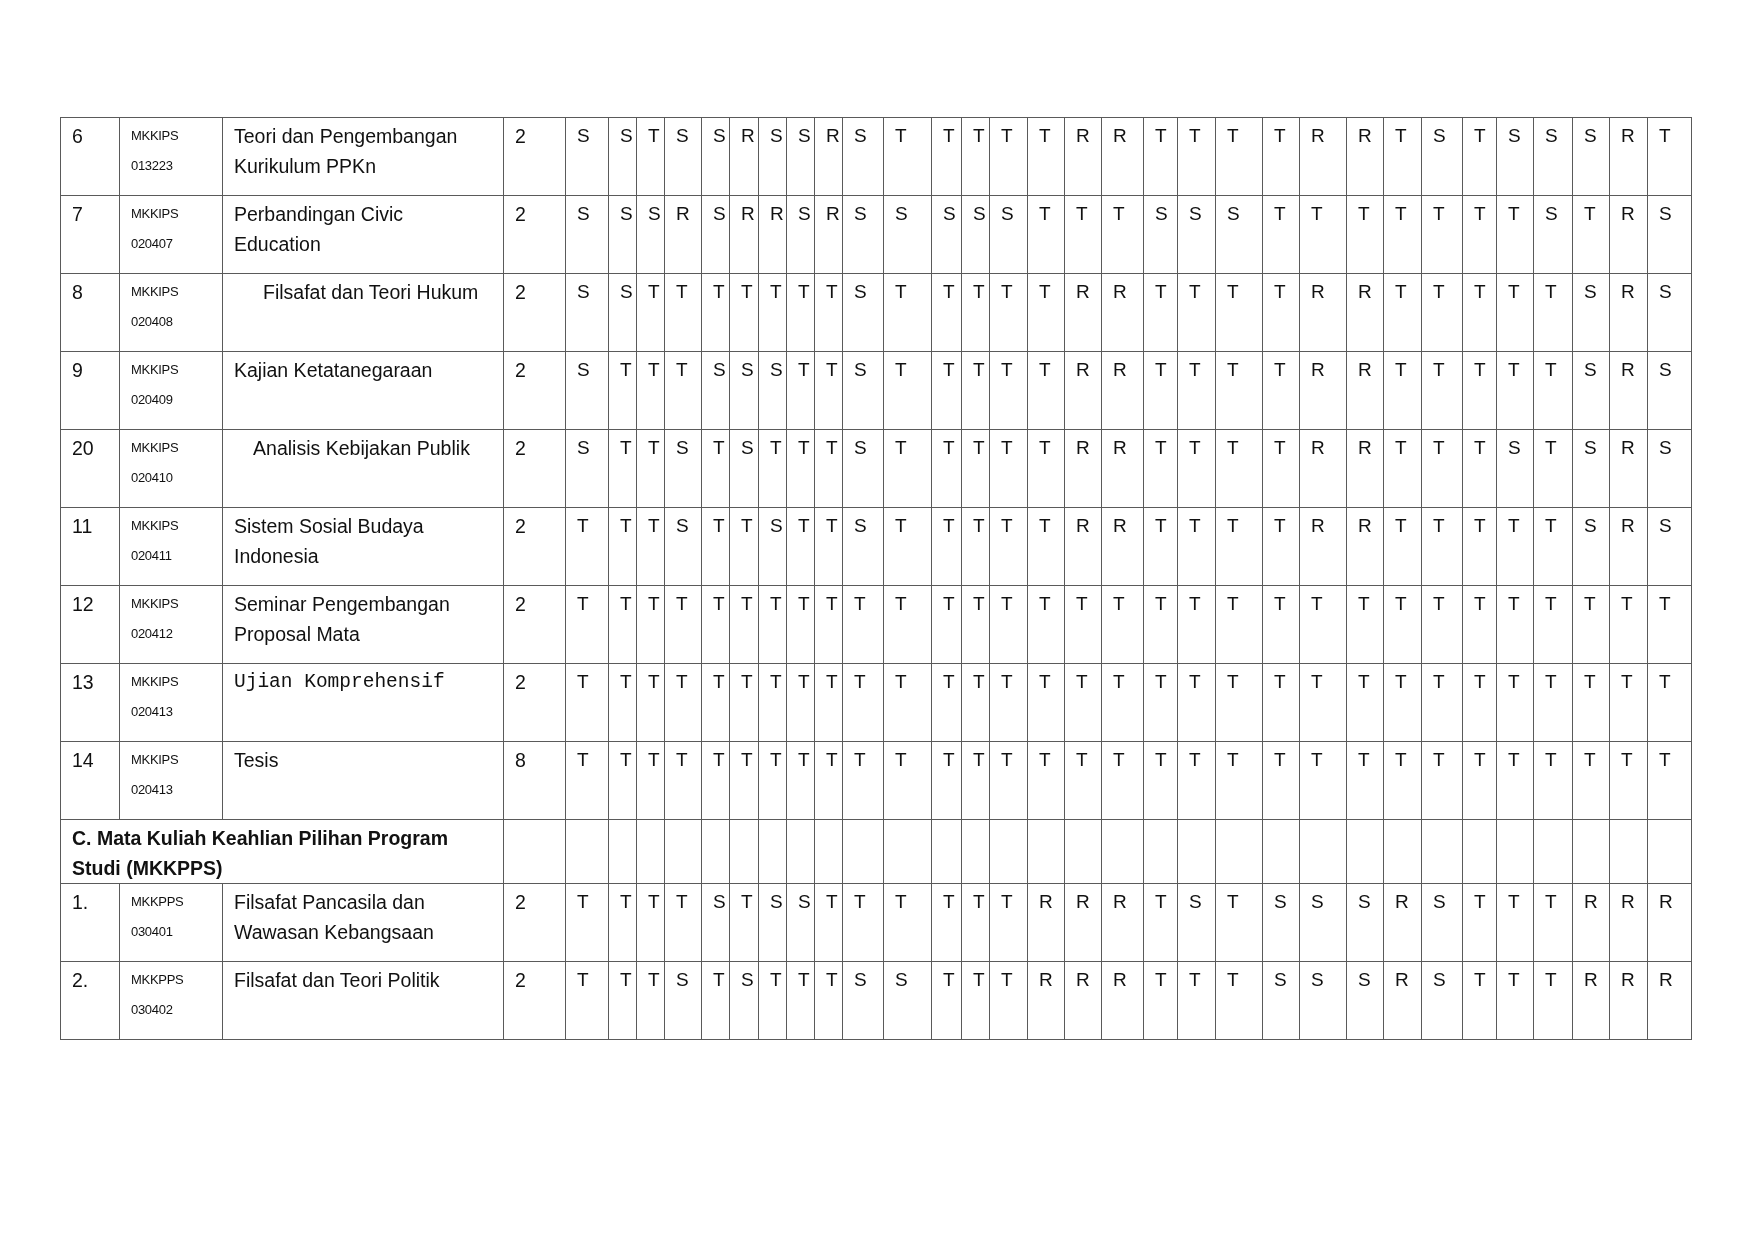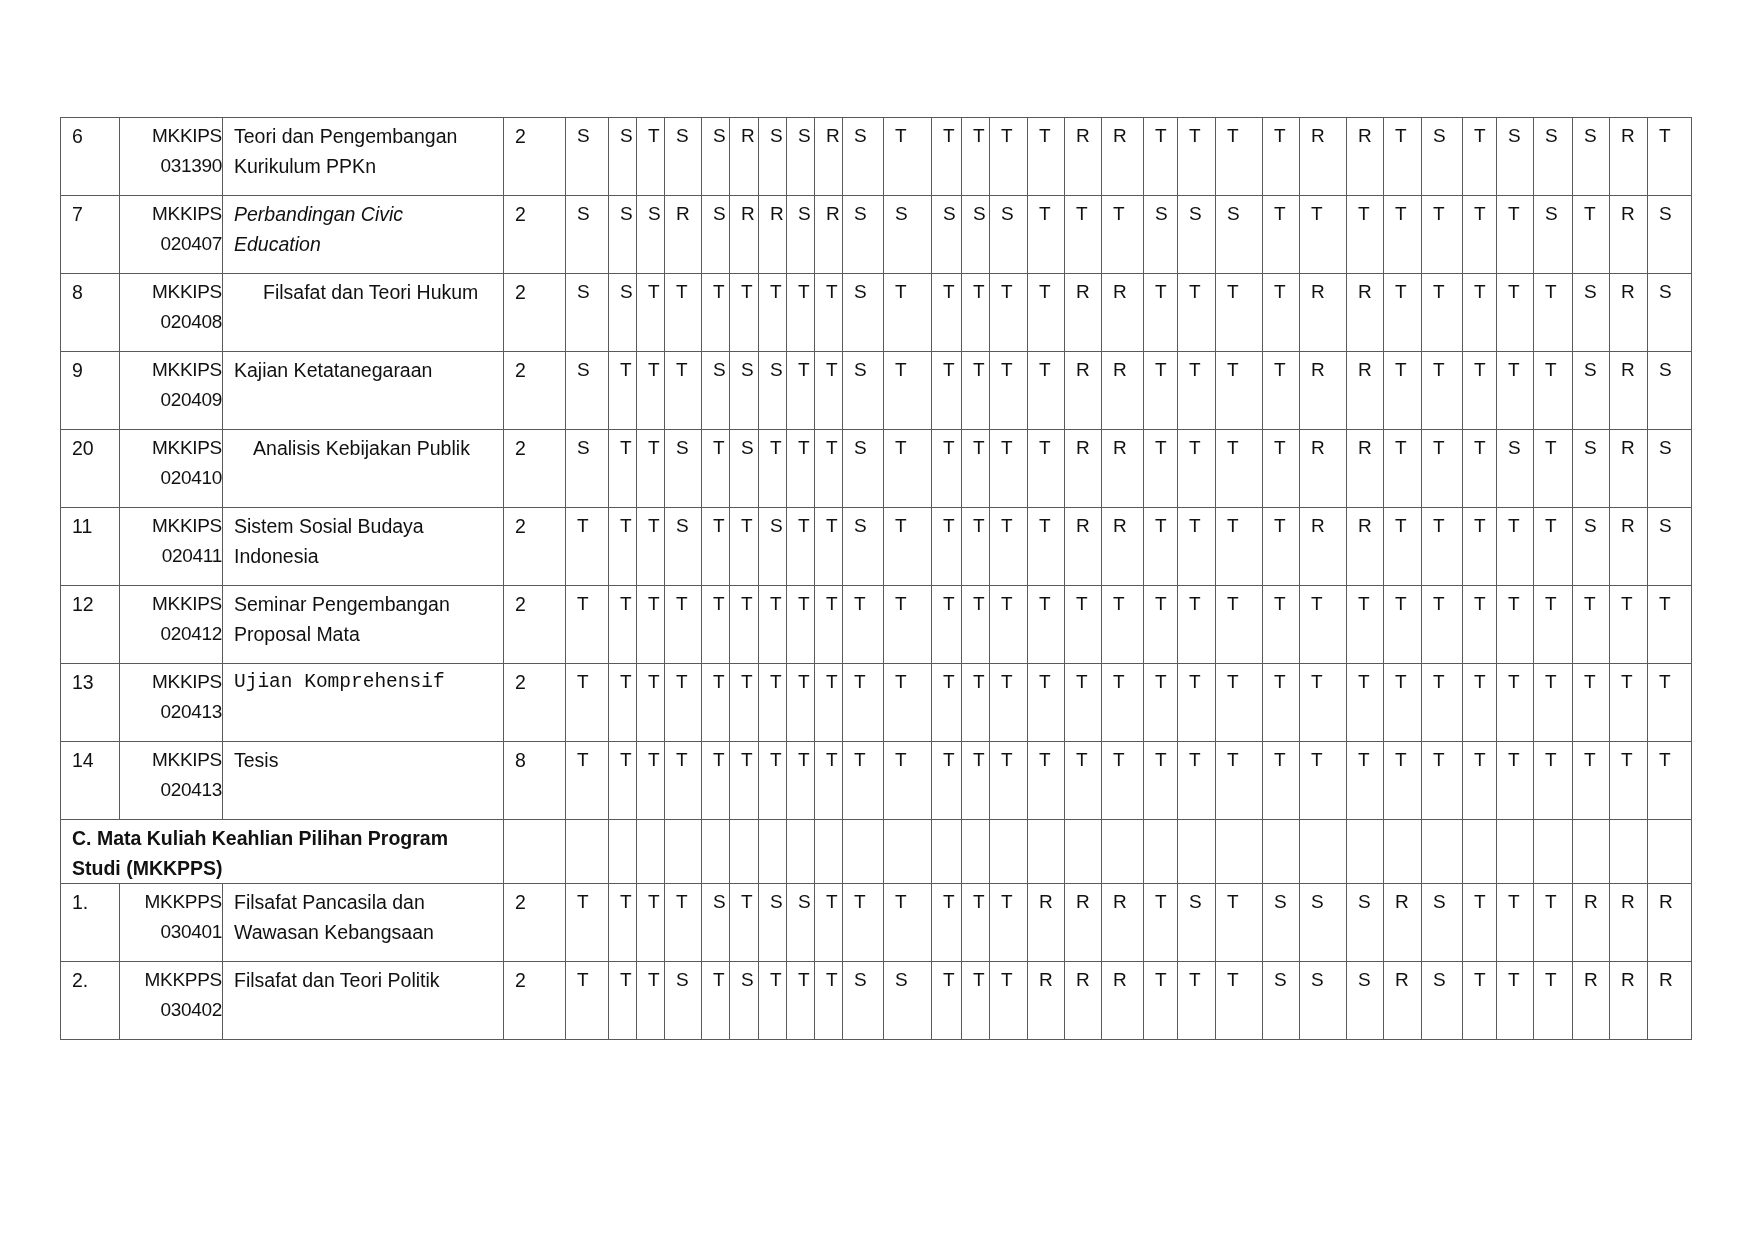--- a/index.html
+++ b/index.html
@@ -50,23 +50,22 @@
   table.rps tr.section-row td {
     height: 61px;
   }
   table.rps td.section-title {
     font-weight: bold;
     white-space: normal;
     padding-left: 11px;
     padding-right: 6px;
   }
   table.rps td.code {
-    font-size: 19px;
+    font-size: 13px;
     letter-spacing: -0.3px;
-    text-align: right;
   }
   table.rps td.letter {
     padding-left: 11px;
     font-size: 19px;
   }
 </style>
 </head>
 <body>
 
 <div class="page">
@@ -106,21 +105,21 @@
         <col style="width: 39px;">
         <col style="width: 37px;">
         <col style="width: 38px;">
         <col style="width: 44px;">
       </colgroup>
     <tbody id="table-body">
         <tr class="course-row">
           <td>6</td>
           <td class="code">
             <div>MKKIPS</div>
-            <div>031390</div>
+            <div>013223</div>
           </td>
           <td class="wrap" style="padding-right: 14px;">Teori dan Pengembangan Kurikulum PPKn</td>
           <td>2</td>
           <td class="letter">S</td>
           <td class="letter">S</td>
           <td class="letter">T</td>
           <td class="letter">S</td>
           <td class="letter">S</td>
           <td class="letter">R</td>
           <td class="letter">S</td>
@@ -148,21 +147,21 @@
           <td class="letter">S</td>
           <td class="letter">R</td>
           <td class="letter">T</td>
         </tr>
         <tr class="course-row">
           <td>7</td>
           <td class="code">
             <div>MKKIPS</div>
             <div>020407</div>
           </td>
-          <td class="wrap" style="padding-right: 14px; font-style: italic;">Perbandingan Civic Education</td>
+          <td class="wrap" style="padding-right: 14px;">Perbandingan Civic Education</td>
           <td>2</td>
           <td class="letter">S</td>
           <td class="letter">S</td>
           <td class="letter">S</td>
           <td class="letter">R</td>
           <td class="letter">S</td>
           <td class="letter">R</td>
           <td class="letter">R</td>
           <td class="letter">S</td>
           <td class="letter">R</td>

